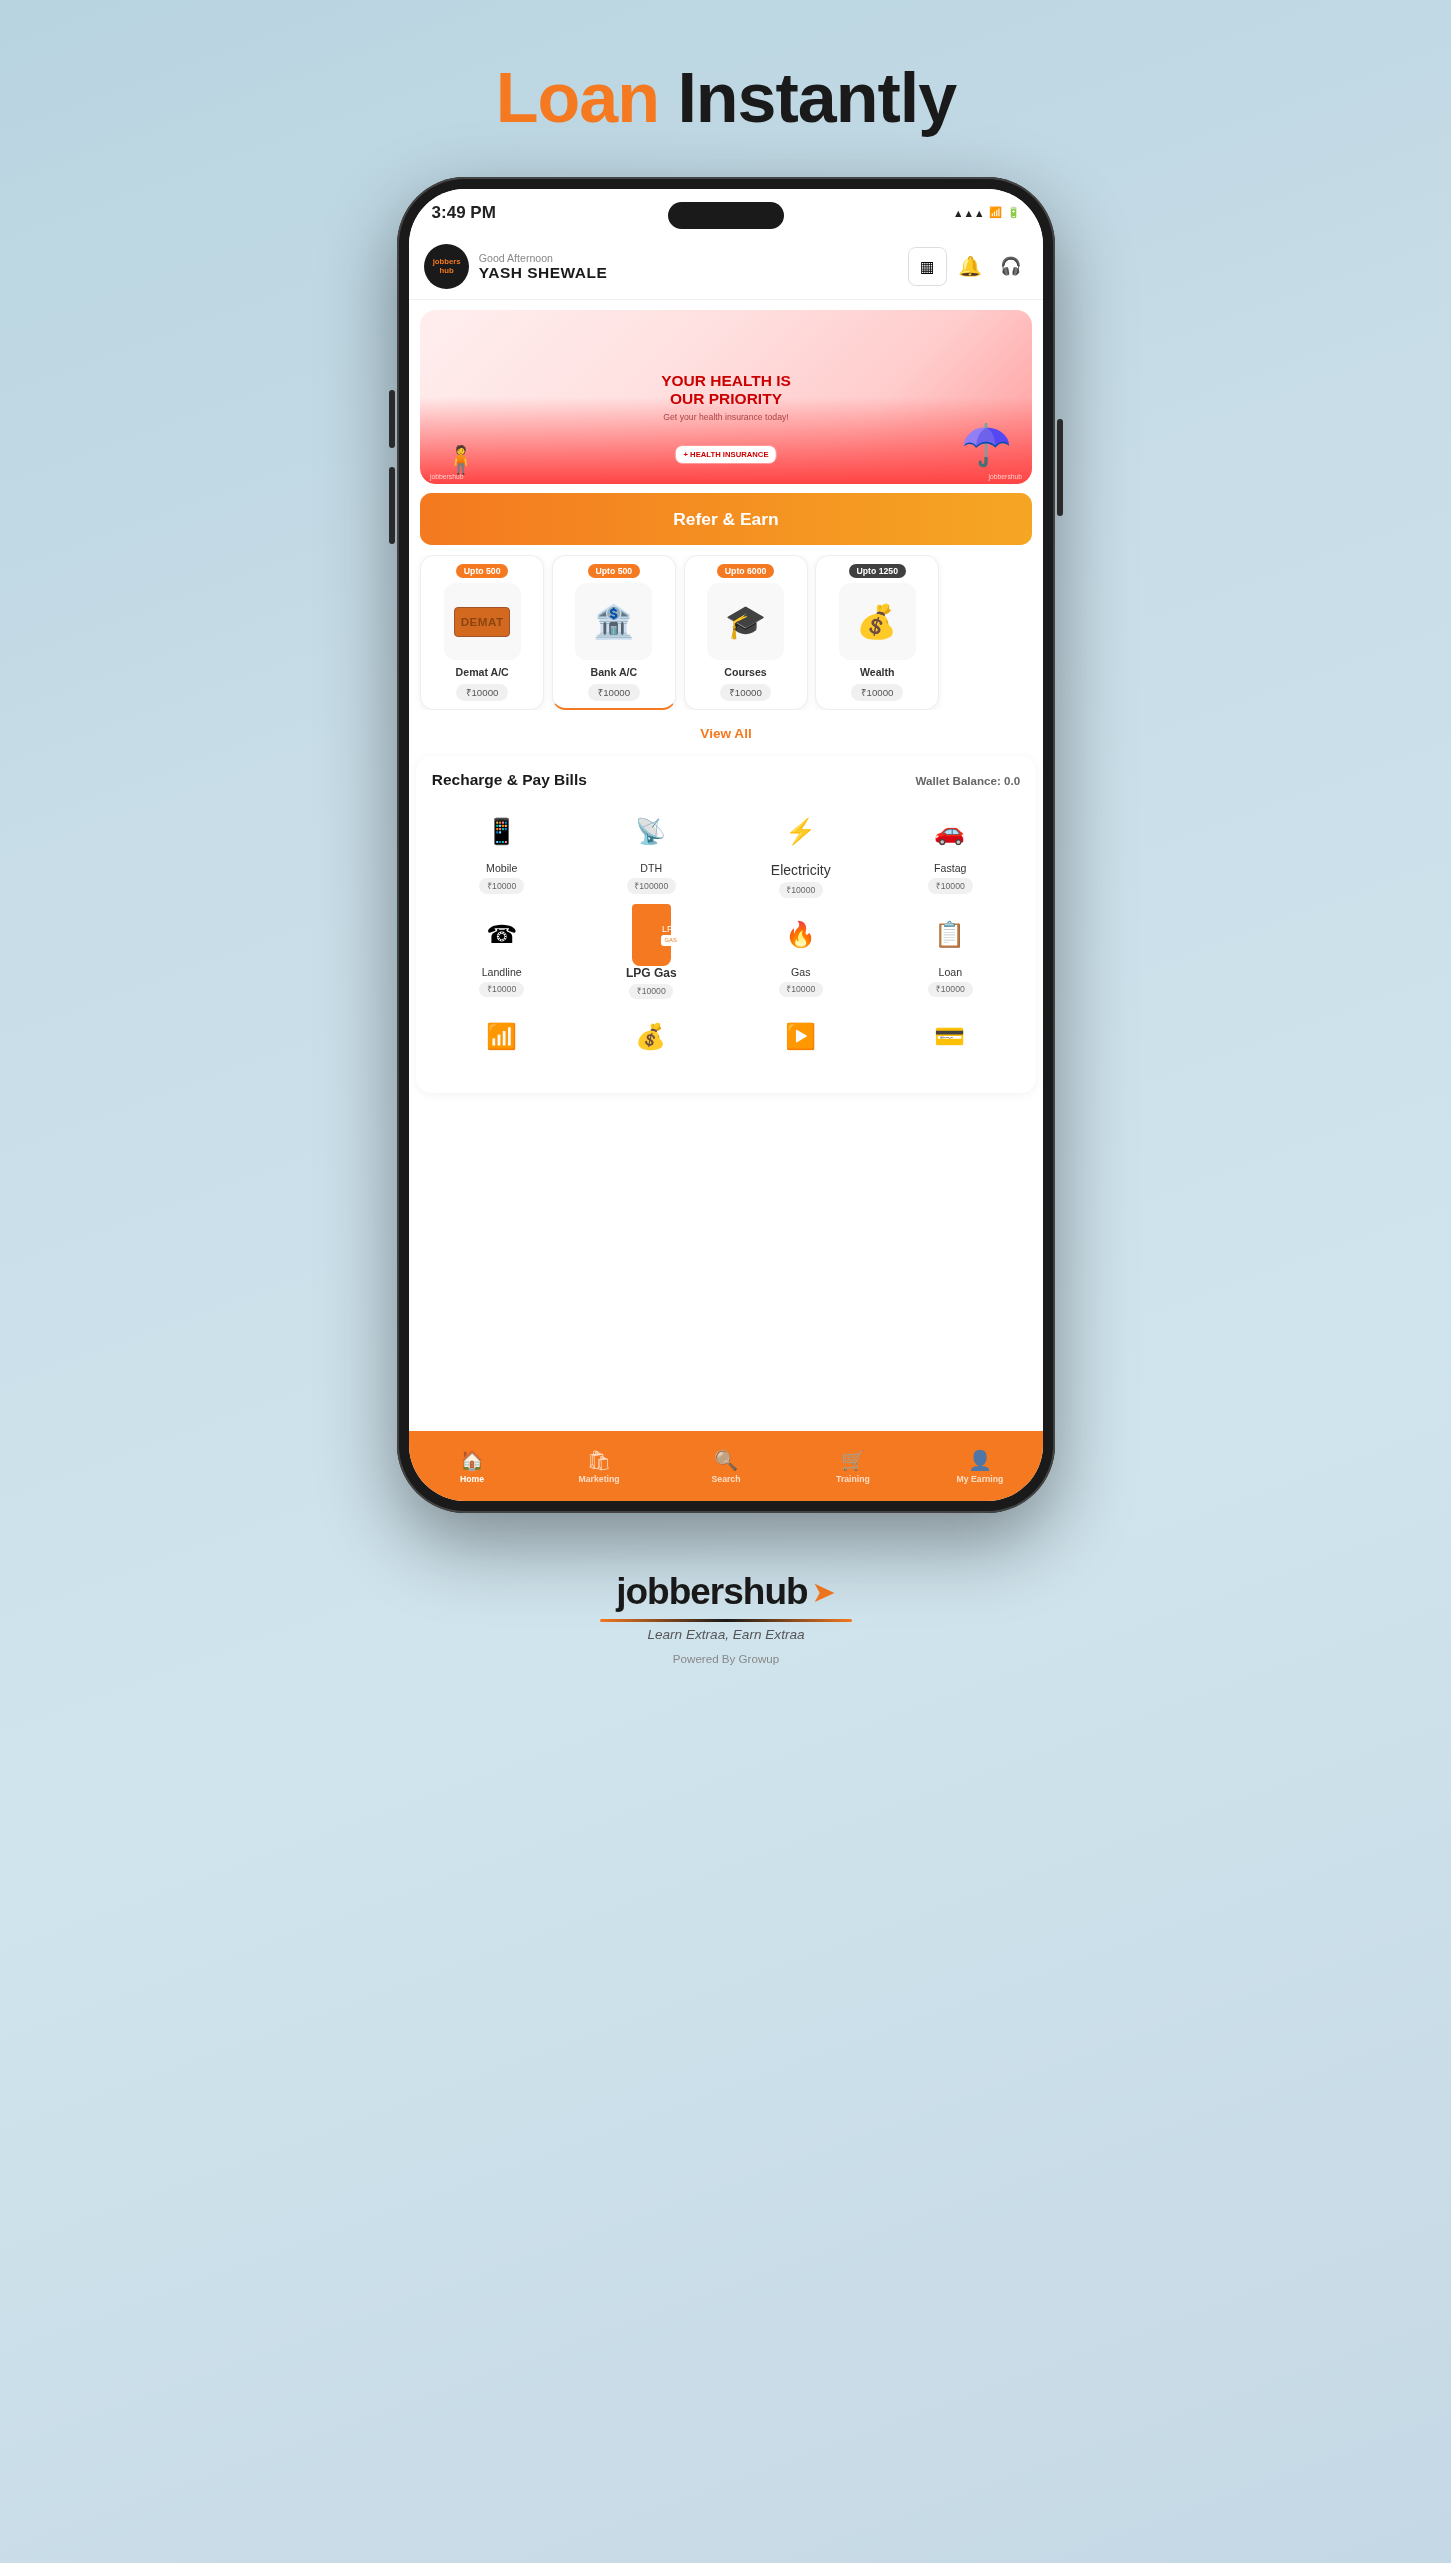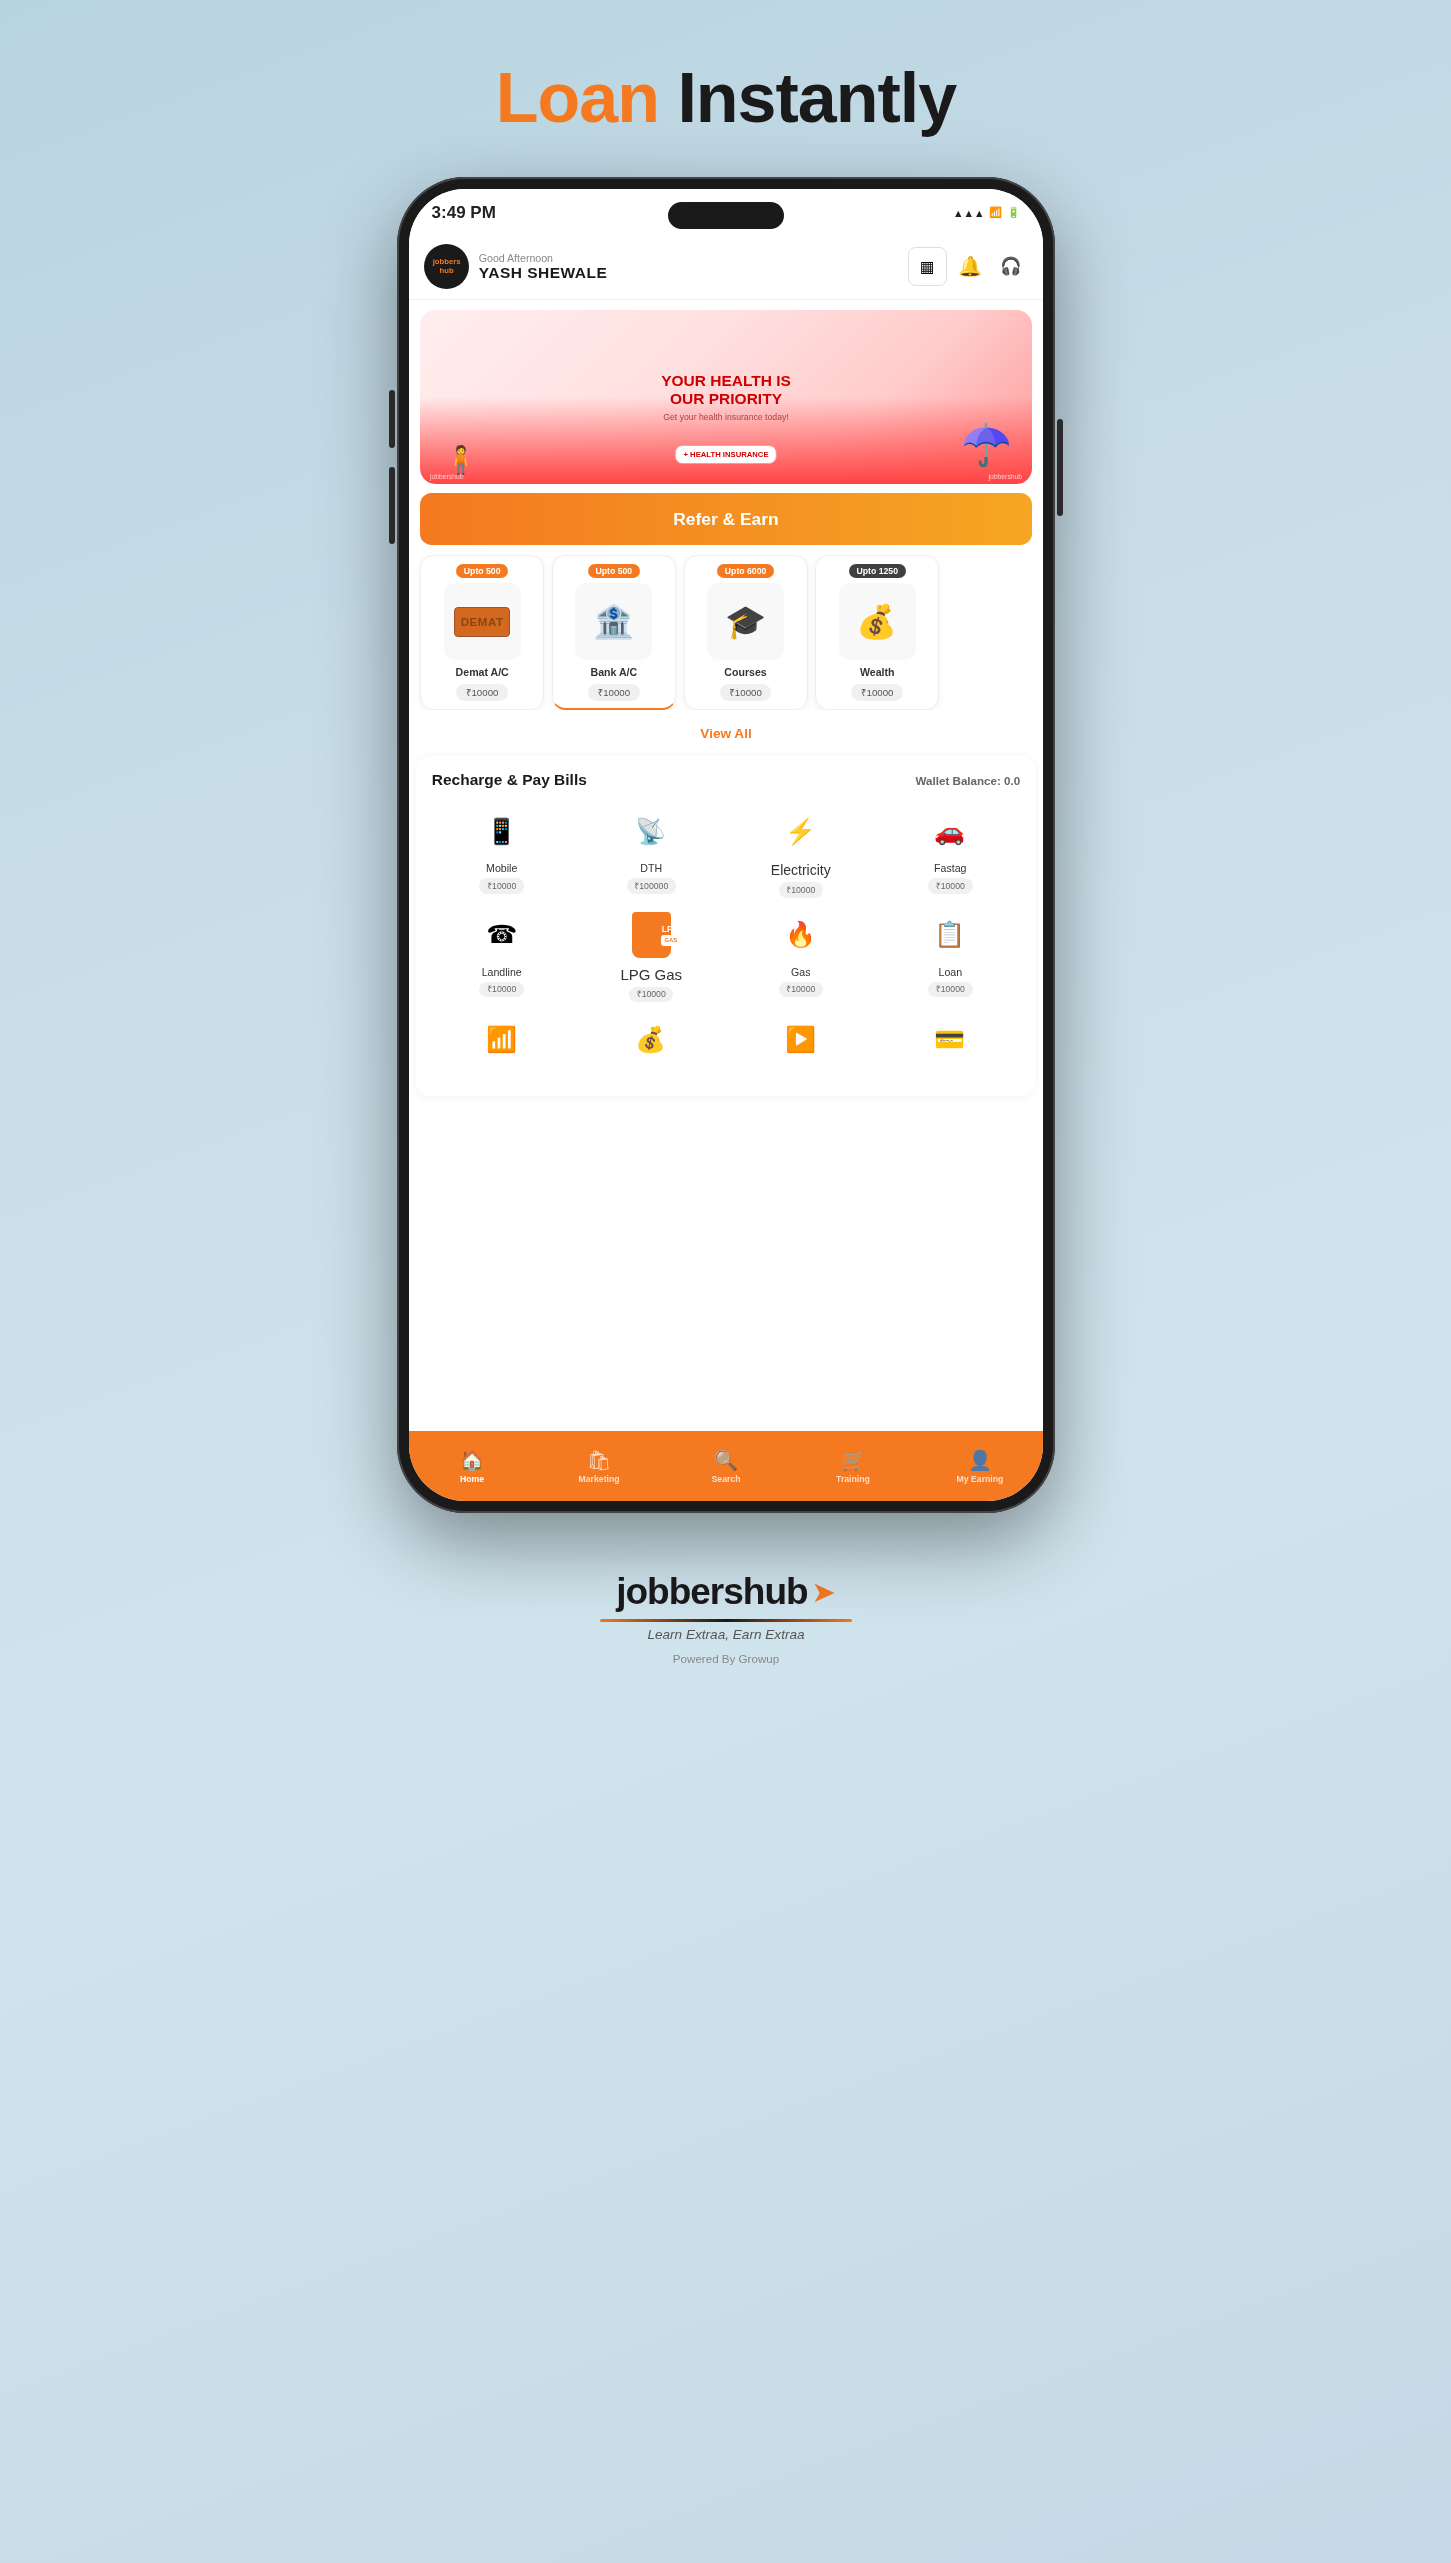--- a/index.html
+++ b/index.html
@@ -154,26 +154,26 @@
           </div>
 
           <div style="display:flex;flex-direction:column;align-items:center;gap:3.9px;cursor:pointer;">
             <div style="width:54px;height:54px;display:flex;align-items:center;justify-content:center;font-size:25px;">☎</div>
             <span style="font-size:10.6px;color:#333;font-weight:500;">Landline</span>
             <span style="background:#f0f0f0;border-radius:19.4px;padding:1.9px 7.7px;font-size:8.7px;color:#666;">₹10000</span>
           </div>
 
           <div style="display:flex;flex-direction:column;align-items:center;gap:3.9px;cursor:pointer;">
             <div style="width:54px;height:54px;display:flex;align-items:center;justify-content:center;position:relative;">
-              <div style="width:39px;height:46px;background:#f47920;border-radius:3.9px 3.9px 7.7px 7.7px;display:flex;align-items:center;justify-content:center;color:#fff;font-size:8.7px;font-weight:700;flex-direction:column;gap:1px;padding-left:39px;">
+              <div style="width:39px;height:62px;background:#f47920;border-radius:3.9px 3.9px 7.7px 7.7px;display:flex;align-items:center;justify-content:center;color:#fff;font-size:8.7px;font-weight:400;flex-direction:column;gap:1px;padding-left:39px;">
                 <span>LPG</span>
                 <div style="width:19.4px;height:11.6px;background:#fff;border-radius:2.9px;display:flex;align-items:center;justify-content:center;color:#f47920;font-size:5.8px;">GAS</div>
               </div>
             </div>
-            <span style="font-size:15px;color:#333;font-weight:400;">LPG Gas</span>
+            <span style="font-size:12px;color:#333;font-weight:700;">LPG Gas</span>
             <span style="background:#f0f0f0;border-radius:19.4px;padding:1.9px 7.7px;font-size:8.7px;color:#666;">₹10000</span>
           </div>
 
           <div style="display:flex;flex-direction:column;align-items:center;gap:3.9px;cursor:pointer;">
             <div style="width:54px;height:54px;display:flex;align-items:center;justify-content:center;font-size:25px;">🔥</div>
             <span style="font-size:10.6px;color:#333;font-weight:500;">Gas</span>
             <span style="background:#f0f0f0;border-radius:19.4px;padding:1.9px 7.7px;font-size:8.7px;color:#666;">₹10000</span>
           </div>
 
           <div style="display:flex;flex-direction:column;align-items:center;gap:3.9px;cursor:pointer;">

